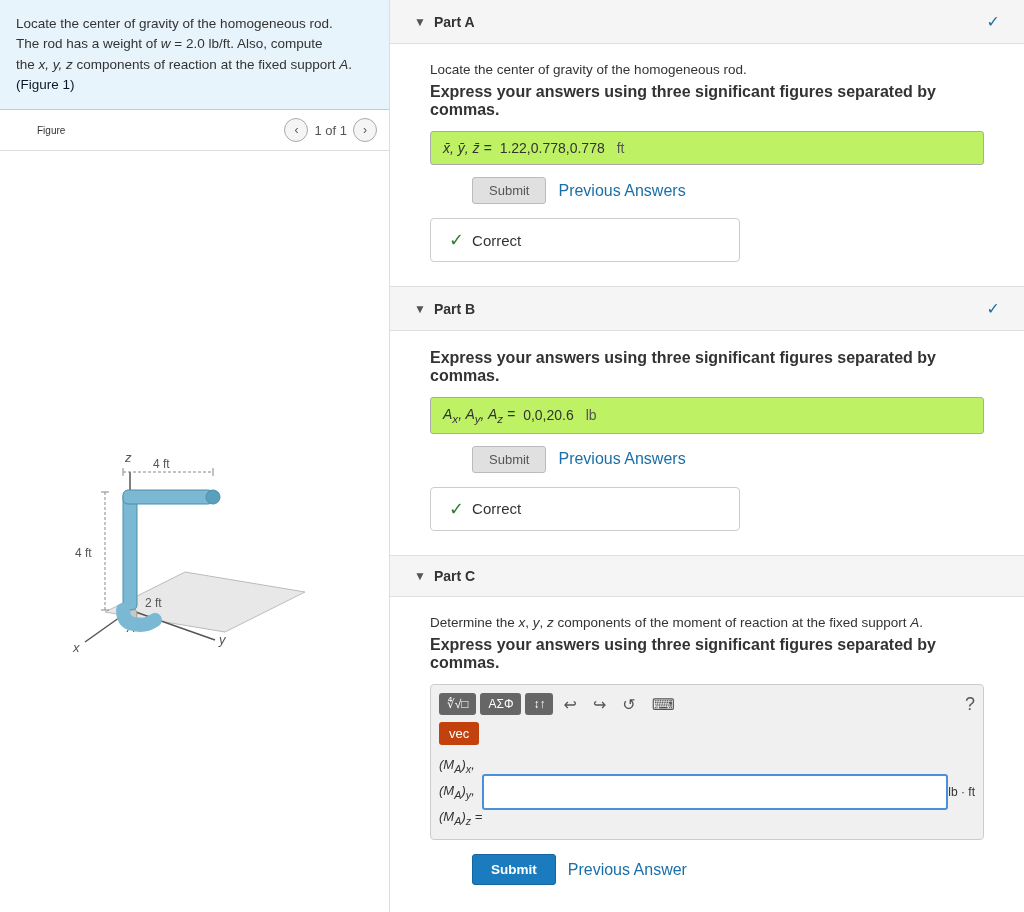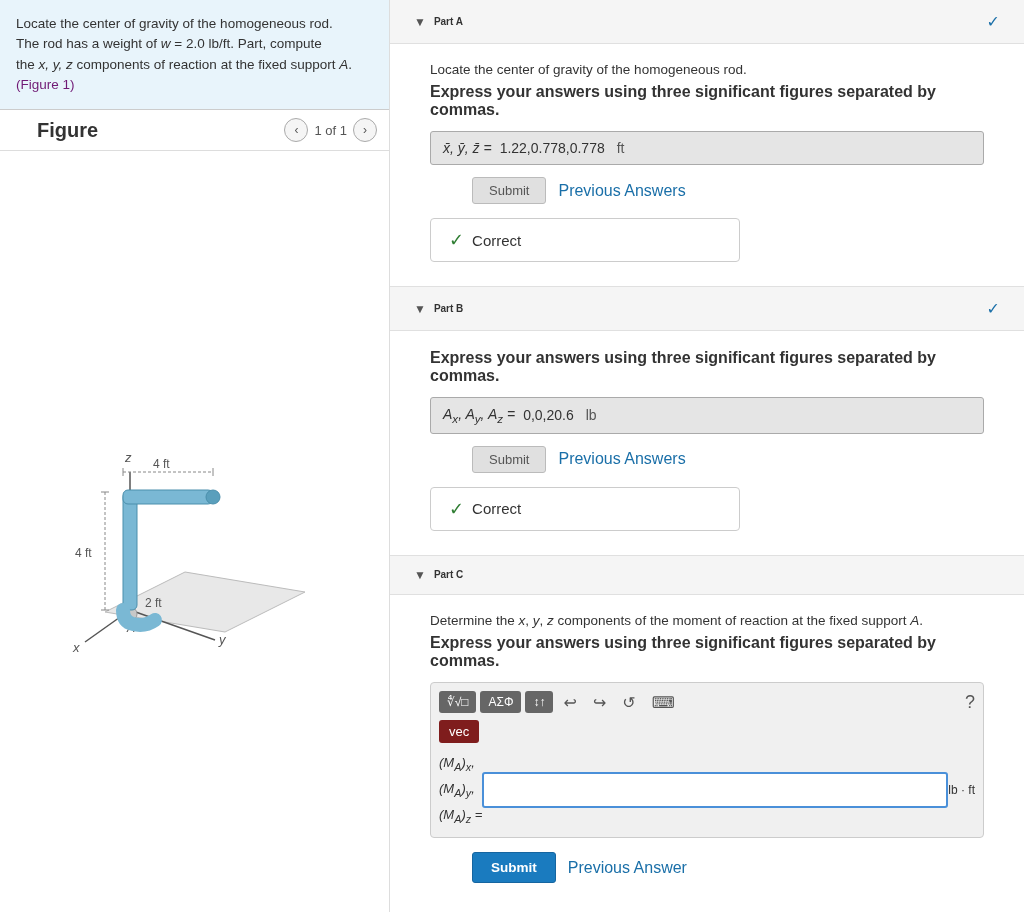--- a/index.html
+++ b/index.html
@@ -13,34 +13,34 @@
       flex-direction: column;
       border-right: 1px solid #ddd;
     }
     .problem-statement {
       background: #e8f4fb;
       padding: 14px 16px;
       font-size: 13.5px;
       line-height: 1.5;
       border-bottom: 1px solid #ccc;
     }
-    .problem-statement .link { color: #701a75; text-decoration: none; }
+    .problem-statement .link { color: #0f172a; text-decoration: none; }
     .figure-area {
       flex: 1;
       display: flex;
       flex-direction: column;
     }
     .figure-header {
       display: flex;
       align-items: center;
       justify-content: space-between;
       padding: 8px 12px;
       border-bottom: 1px solid #ddd;
     }
-    .figure-title { font-weight: bold; font-size: 20px; padding-left: 25px; }
+    .figure-title { font-weight: normal; font-size: 10px; padding-left: 25px; }
     .figure-nav { display: flex; align-items: center; gap: 6px; font-size: 13px; color: #555; }
     .nav-btn {
       width: 24px; height: 24px; border: 1px solid #aaa; border-radius: 50%;
       background: #f5f5f5; cursor: pointer; display: flex; align-items: center; justify-content: center;
       font-size: 12px; color: #555;
     }
     .figure-image {
       flex: 1;
       display: flex;
       align-items: center;
@@ -63,35 +63,35 @@
       display: flex;
       align-items: center;
       justify-content: space-between;
       padding: 12px 24px;
       background: #f5f5f5;
       cursor: pointer;
       border-bottom: 1px solid #e0e0e0;
     }
     .part-header-left { display: flex; align-items: center; gap: 8px; }
     .collapse-icon { font-size: 12px; color: #555; }
-    .part-label { font-weight: bold; font-size: 10px; }
+    .part-label { font-weight: bold; font-size: 14px; }
     .check-blue { color: #1a6fa8; font-size: 16px; }
     .part-content { padding: 18px 40px 24px 40px; }
     .part-desc { margin-bottom: 6px; font-size: 13.5px; }
     .part-instruction { font-weight: bold; margin-bottom: 12px; font-size: 16px; }
 
     .answer-box {
       border: 1px solid #aaa;
       border-radius: 3px;
       padding: 8px 12px;
       display: flex;
       align-items: center;
       gap: 8px;
       margin-bottom: 12px;
-      background: #e5e5e5;
+      background: #bef264;
       font-size: 14px;
     }
     .answer-label { white-space: nowrap; font-style: italic; }
     .answer-value { color: #333; }
     .answer-unit { color: #555; margin-left: 4px; }
 
     .btn-row { display: flex; align-items: center; gap: 12px; margin-bottom: 14px; margin-left: 42px; }
     .btn-submit {
       background: #e0e0e0; border: 1px solid #bbb; padding: 5px 16px;
       border-radius: 3px; cursor: pointer; font-size: 13px; color: #555;
@@ -123,21 +123,21 @@
       padding: 8px;
       margin-bottom: 0;
     }
     .toolbar-row1 { display: flex; align-items: center; gap: 4px; margin-bottom: 6px; }
     .toolbar-row2 { display: flex; align-items: center; gap: 4px; }
     .tb-btn {
       background: #666; color: #fff; border: none; border-radius: 3px;
       padding: 4px 8px; cursor: pointer; font-size: 12px; display: flex; align-items: center; gap: 2px;
     }
     .tb-btn-light {
-      background: #7f1d1d; color: #fff; border: none; border-radius: 3px;
+      background: #c2410c; color: #fff; border: none; border-radius: 3px;
       padding: 4px 10px; cursor: pointer; font-size: 13px;
     }
     .tb-icon-btn {
       background: transparent; border: none; cursor: pointer; font-size: 16px; color: #555; padding: 2px 6px;
     }
     .tb-help { margin-left: auto; font-size: 18px; color: #555; cursor: pointer; }
     .math-input-area {
       display: flex;
       align-items: center;
       gap: 0;
@@ -157,21 +157,21 @@
 
     
     .figure-svg { width: 300px; height: 280px; }
   </style>
 </head>
 <body>
 
 <div class="left-panel">
   <div class="problem-statement">
     <span>Locate the center of gravity of the homogeneous rod.</span><br>
-    <span>The rod has a weight of </span><span style="font-style:italic">w</span><span> = 2.0 lb/ft</span><span>. Part, compute</span><br>
+    <span>The rod has a weight of </span><span style="font-style:italic">w</span><span> = 2.0 lb/ft</span><span>. Also, compute</span><br>
     <span>the </span><span style="font-style:italic">x, y, z</span><span> components of reaction at the fixed support</span>
     <span style="font-style:italic">A</span><span>. </span><a class="link" href="#">(Figure 1)</a>
   </div>
   <div class="figure-area">
     <div class="figure-header">
       <span class="figure-title">Figure</span>
       <div class="figure-nav">
         <button class="nav-btn">‹</button>
         <span>1 of 1</span>
         <button class="nav-btn">›</button>

